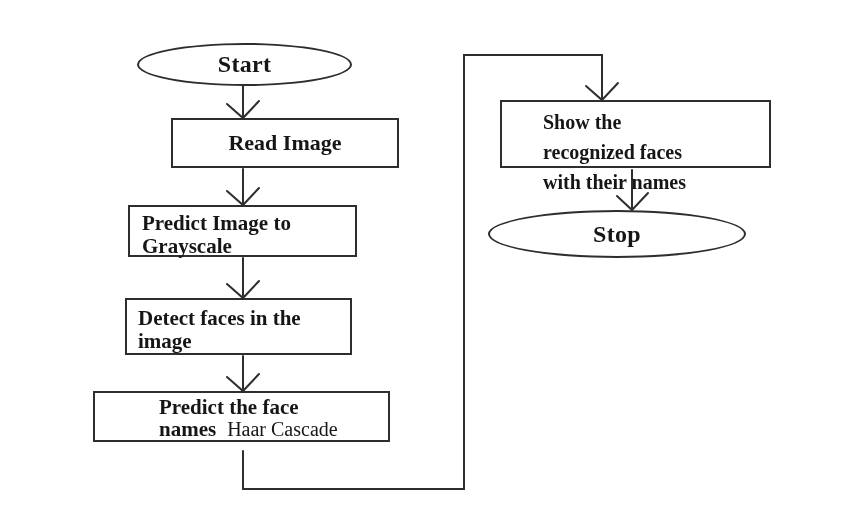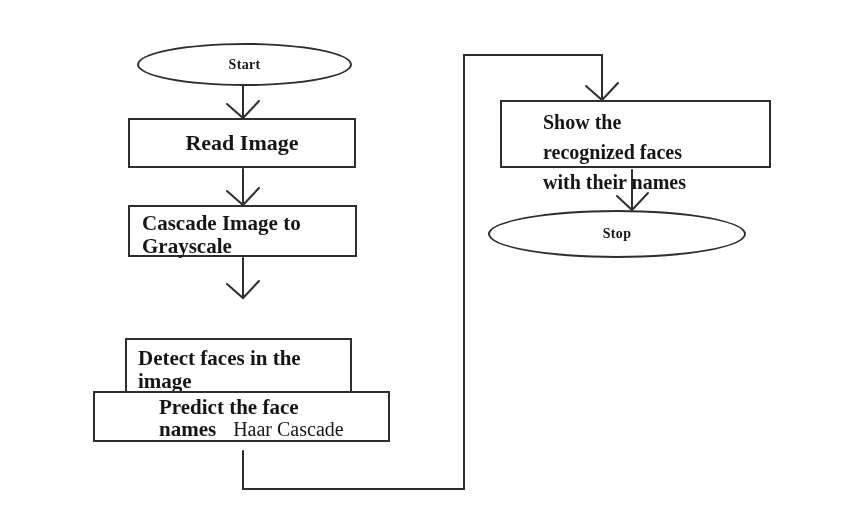--- a/index.html
+++ b/index.html
@@ -30,46 +30,47 @@
     border: 2px solid #2e2e2e;
     background: #ffffff;
     color: #161616;
   }
   .ellipse {
     border-radius: 50%;
     display: flex;
     align-items: center;
     justify-content: center;
     font-weight: 700;
-    font-size: 14px;
+    font-size: 24px;
     letter-spacing: 0.3px;
   }
   .box {
     font-weight: 700;
     font-size: 21px;
   }
   .box.centered {
     display: flex;
     align-items: center;
     justify-content: center;
+    margin-left: 43px;
   }
   .pre {
     white-space: pre-line;
   }
   .node-read { left:128px; top:118px; width:228px; height:50px; font-size:22px; }
   .node-convert { left:128px; top:205px; width:229px; height:52px; padding:5px 6px 0 12px; line-height:23px; }
-  .node-detect { left:125px; top:298px; width:227px; height:57px; padding:7px 6px 0 11px; line-height:23px;margin-top:40px; }
+  .node-detect { left:125px; top:298px; width:227px; height:57px; padding:7px 6px 0 11px; line-height:23px; }
   .node-predict { left:93px;  top:391px; width:297px; height:51px; padding:3px 6px 0 64px; line-height:22px; }
   .node-show { left:500px; top:100px; width:271px; height:68px; padding:5px 6px 0 41px; line-height:30px; font-size:20px; }
   .node-start { left:137px; top:43px;  width:215px; height:43px; }
   .node-stop { left:488px; top:210px; width:258px; height:48px; }
   .haar {
     font-weight: 400;
     font-size: 20px;
-    margin-left: 17px;
+    margin-left: 11px;
   }
 </style>
 </head>
 <body>
 
 <div class="stage">
 
   <svg class="wires" width="858" height="505" viewBox="0 0 858 505">
     <g stroke="#2e2e2e" stroke-width="2" fill="none" stroke-linecap="round">
 
@@ -94,21 +95,21 @@
   </svg>
 
   <div class="node ellipse node-start">
     <span>Start</span>
   </div>
 
   <div class="node box centered node-read">
     <span>Read Image</span>
   </div>
 
-  <div class="node box pre node-convert">Cascade Image to
+  <div class="node box pre node-convert">Predict Image to
 Grayscale</div>
 
   <div class="node box pre node-detect">Detect faces in the
 image</div>
 
   <div class="node box node-predict">
     <div>Predict the face</div>
     <div><span>names</span><span class="haar">Haar Cascade</span></div>
   </div>
 

